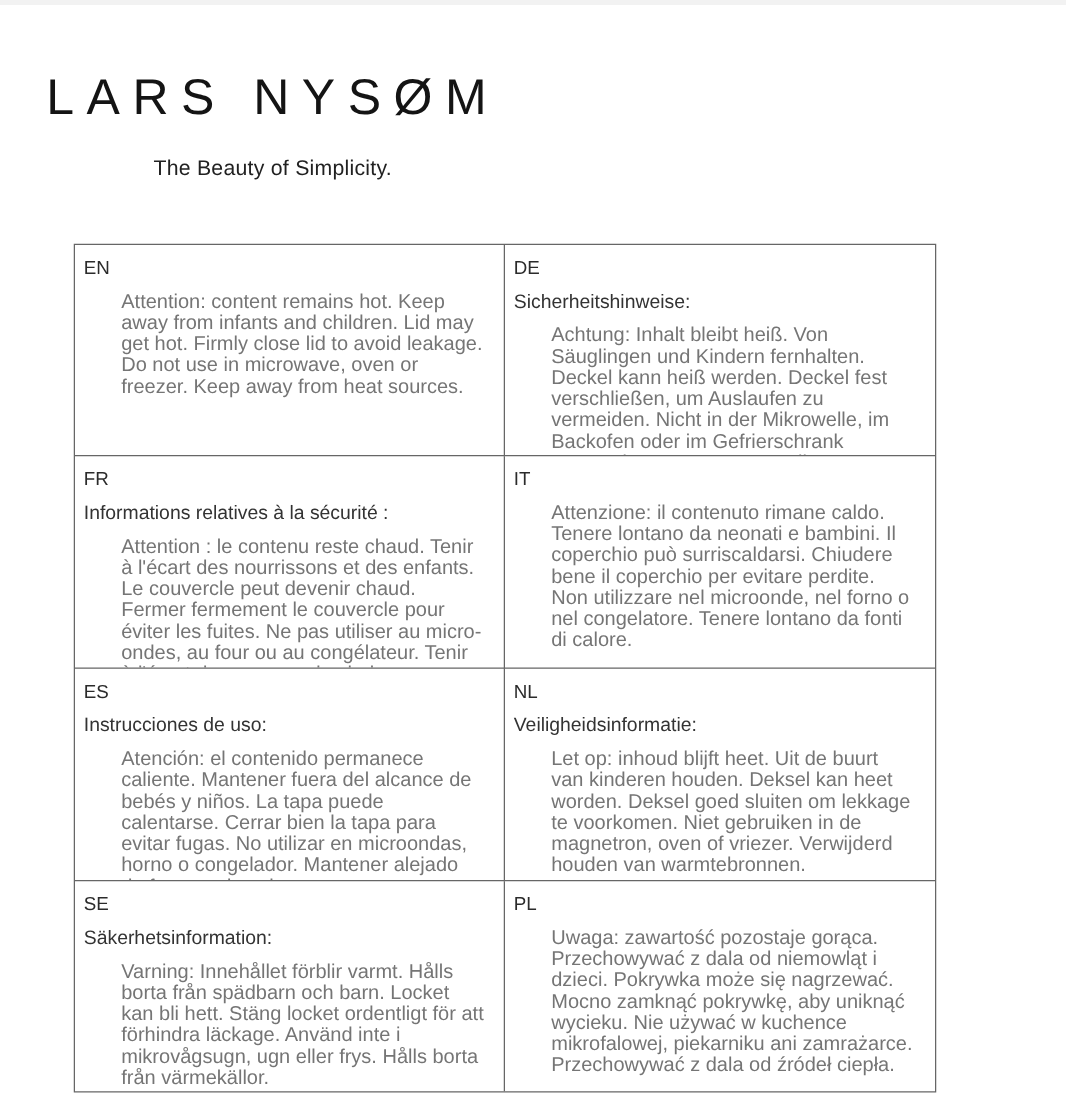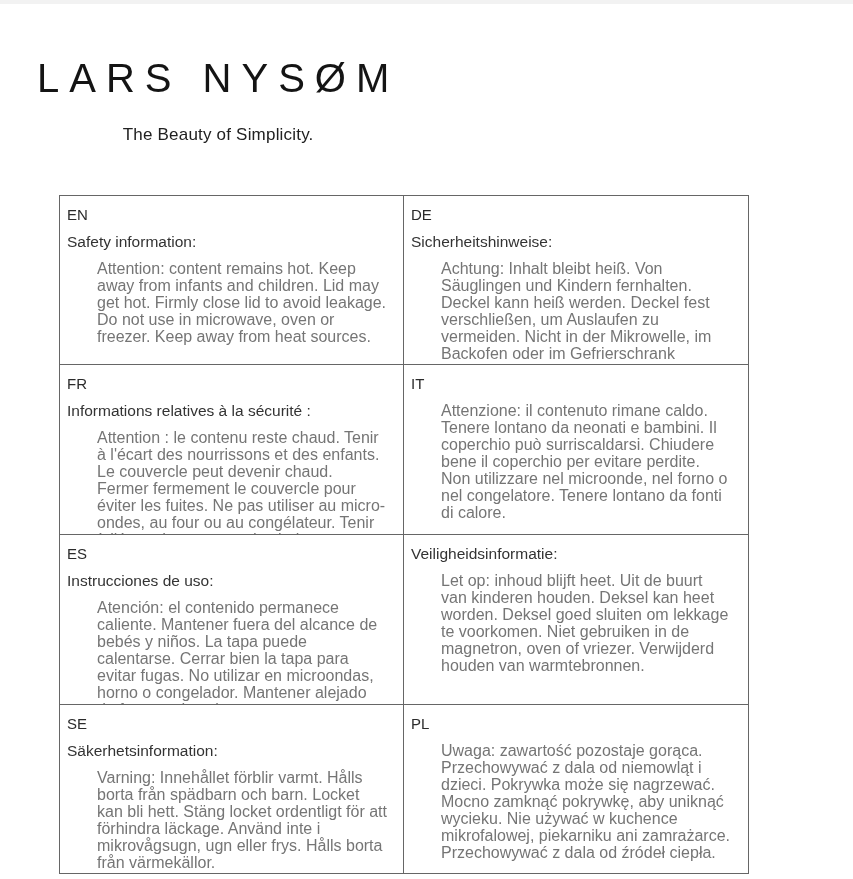--- a/index.html
+++ b/index.html
@@ -72,21 +72,20 @@
 
 <div class="brand">
   <div class="logo">LARS NYSØM</div>
   <div class="tagline">The Beauty of Simplicity.</div>
 </div>
 
 <div class="safety-table">
 
   <div class="cell c0 rb">
     <div class="code">EN</div>
-    <div class="heading">Safety information:</div>
     <p class="body-text">Attention: content remains hot. Keep away from infants and children. Lid may get hot. Firmly close lid to avoid leakage. Do not use in microwave, oven or freezer. Keep away from heat sources.</p>
   </div>
 
   <div class="cell c1 rb">
     <div class="code">DE</div>
     <div class="heading">Sicherheitshinweise:</div>
     <p class="body-text">Achtung: Inhalt bleibt heiß. Von Säuglingen und Kindern fernhalten. Deckel kann heiß werden. Deckel fest verschließen, um Auslaufen zu vermeiden. Nicht in der Mikrowelle, im Backofen oder im Gefrierschrank verwenden. Von Wärmequellen fernhalten.</p>
   </div>
 
   <div class="cell c0 rb">
@@ -100,20 +99,21 @@
     <p class="body-text">Attenzione: il contenuto rimane caldo. Tenere lontano da neonati e bambini. Il coperchio può surriscaldarsi. Chiudere bene il coperchio per evitare perdite. Non utilizzare nel microonde, nel forno o nel congelatore. Tenere lontano da fonti di calore.</p>
   </div>
 
   <div class="cell c0 rb">
     <div class="code">ES</div>
     <div class="heading">Instrucciones de uso:</div>
     <p class="body-text">Atención: el contenido permanece caliente. Mantener fuera del alcance de bebés y niños. La tapa puede calentarse. Cerrar bien la tapa para evitar fugas. No utilizar en microondas, horno o congelador. Mantener alejado de fuentes de calor.</p>
   </div>
 
   <div class="cell c1 rb">
+    <div class="code">NL</div>
     <div class="heading">Veiligheidsinformatie:</div>
     <p class="body-text">Let op: inhoud blijft heet. Uit de buurt van kinderen houden. Deksel kan heet worden. Deksel goed sluiten om lekkage te voorkomen. Niet gebruiken in de magnetron, oven of vriezer. Verwijderd houden van warmtebronnen.</p>
   </div>
 
   <div class="cell c0">
     <div class="code">SE</div>
     <div class="heading">Säkerhetsinformation:</div>
     <p class="body-text">Varning: Innehållet förblir varmt. Hålls borta från spädbarn och barn. Locket kan bli hett. Stäng locket ordentligt för att förhindra läckage. Använd inte i mikrovågsugn, ugn eller frys. Hålls borta från värmekällor.</p>
   </div>
 

